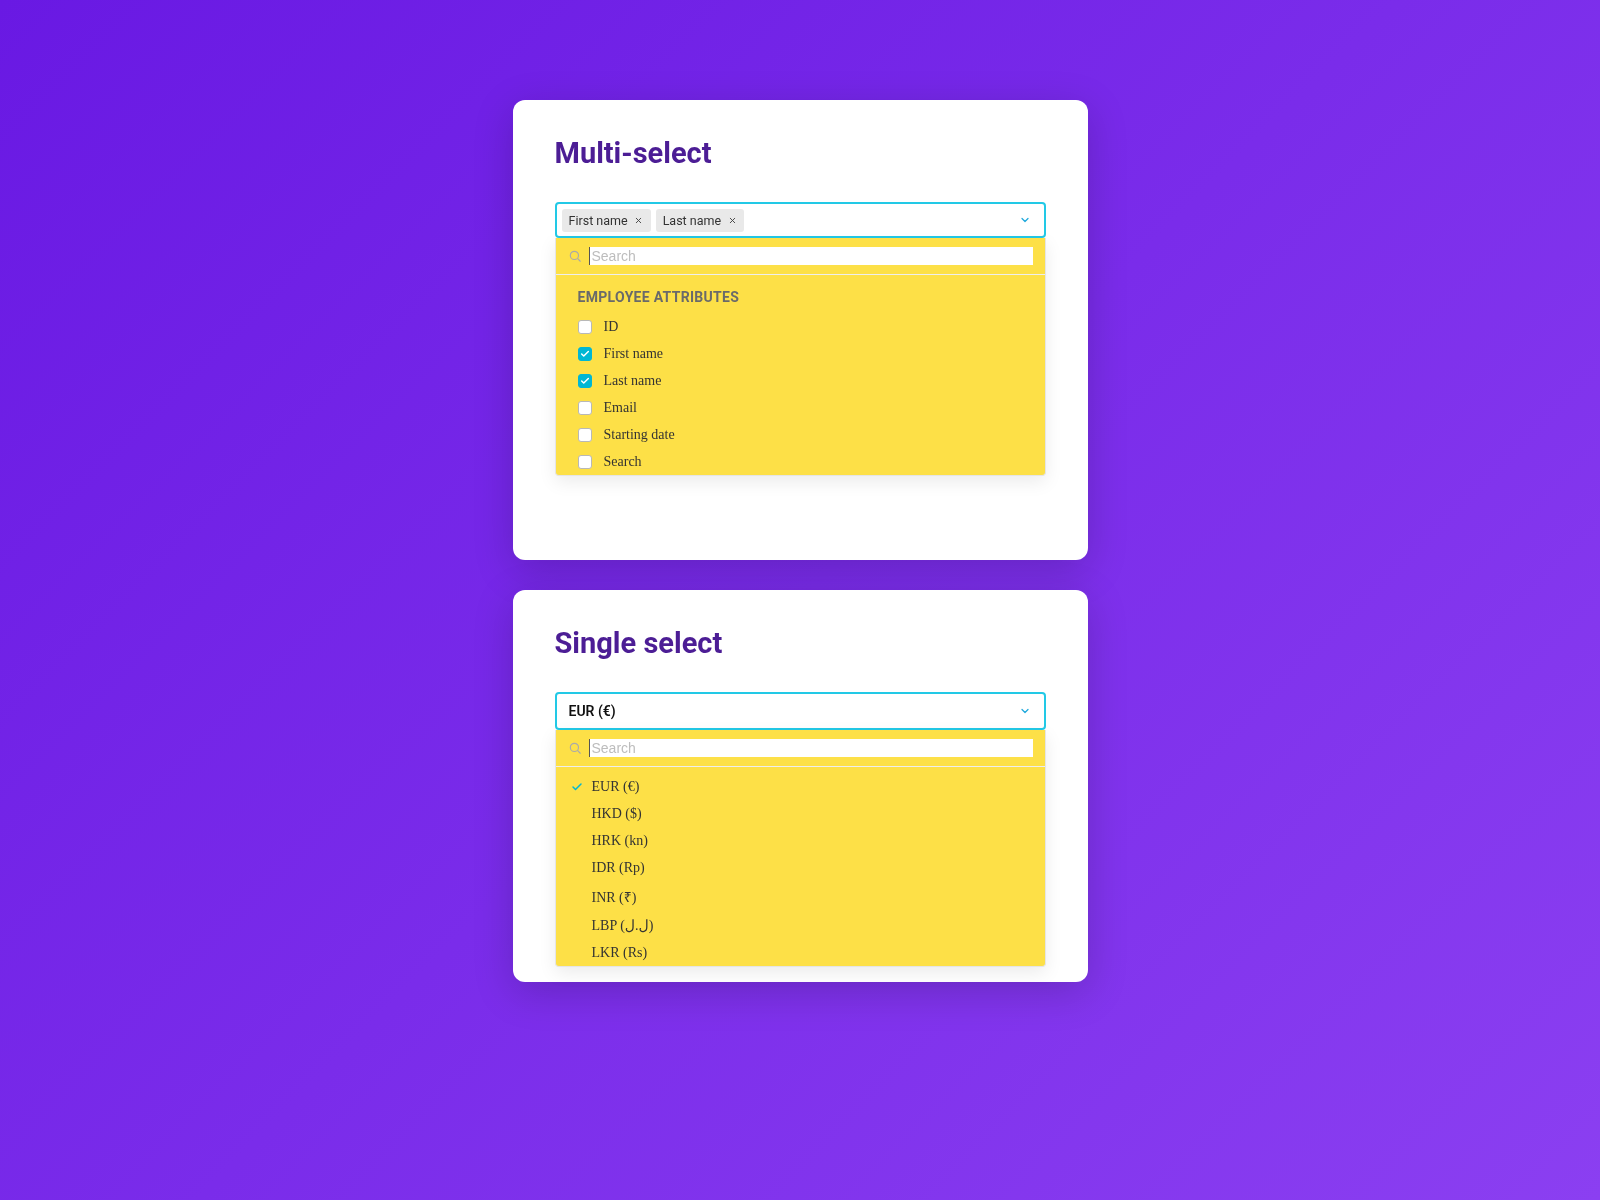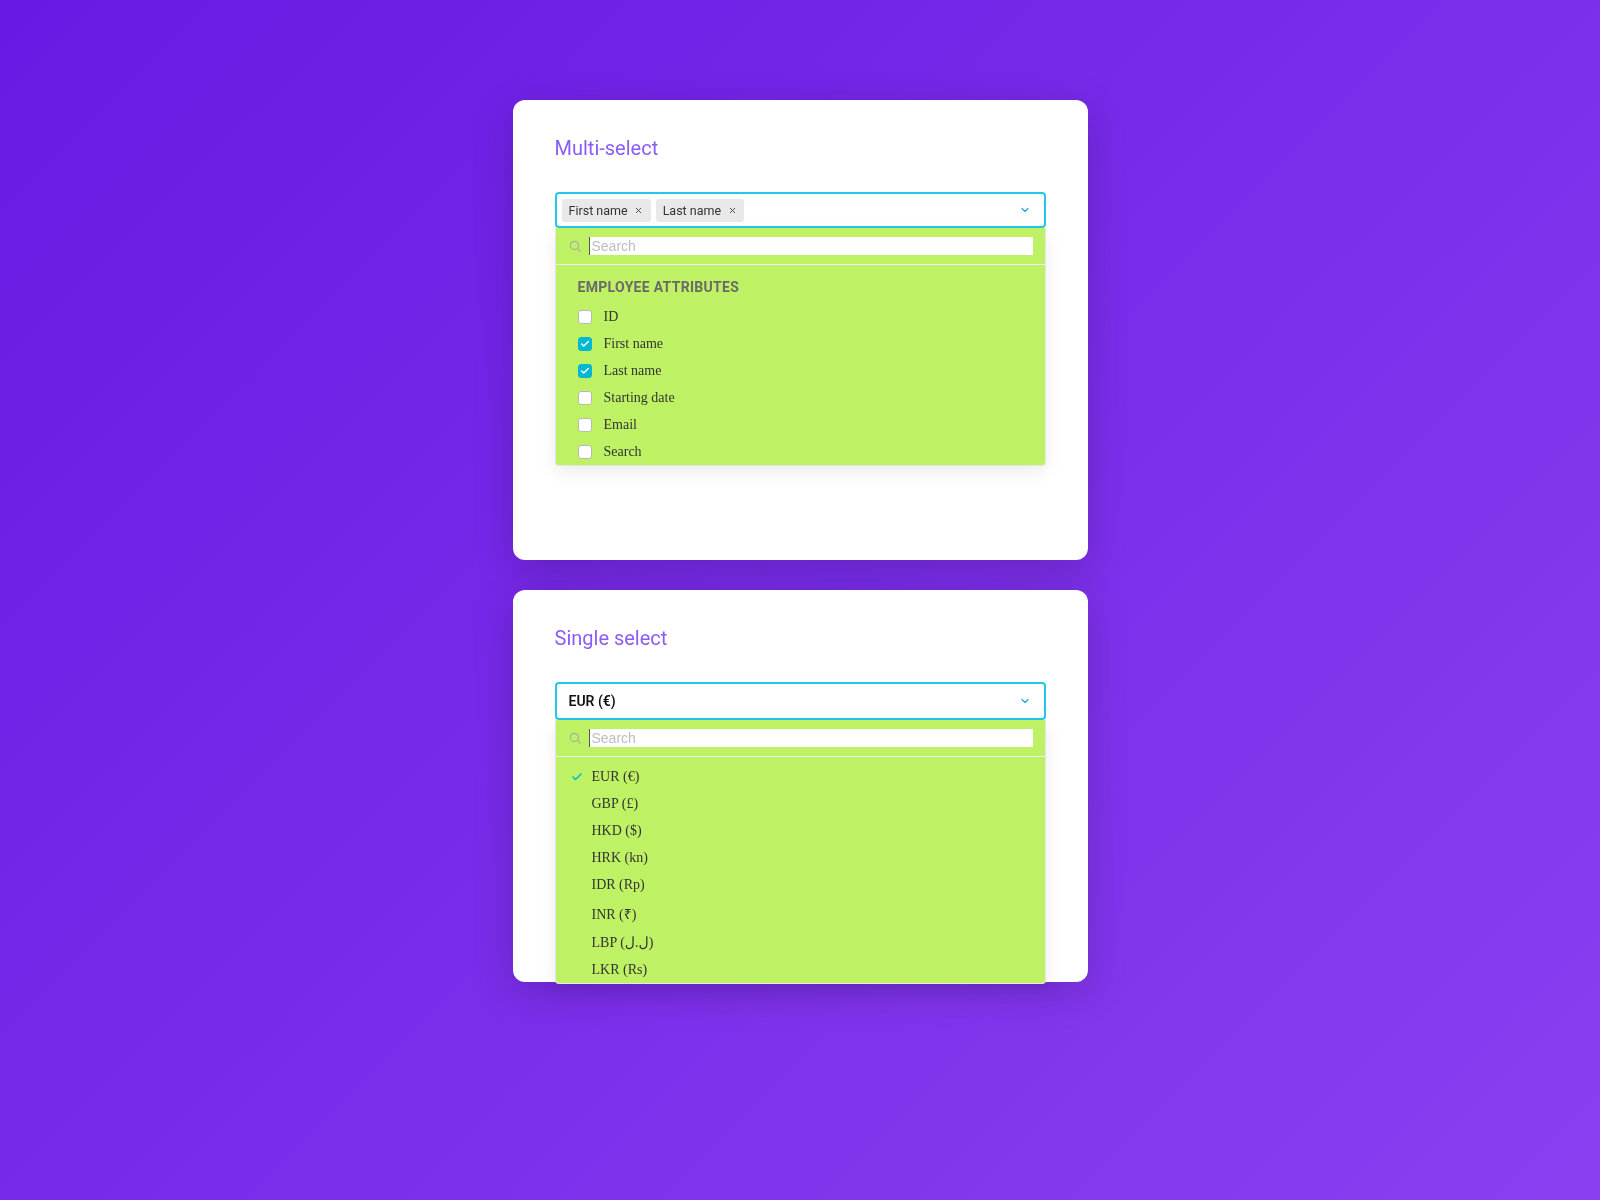--- a/index.html
+++ b/index.html
@@ -15,23 +15,23 @@
       gap: 30px;
     }
     .card {
       background: #ffffff;
       border-radius: 12px;
       width: 575px;
       padding: 36px 42px 42px 42px;
       box-shadow: 0 10px 40px rgba(0,0,0,0.18);
     }
     .card-title {
-      font-size: 20px;
-      font-weight: 400;
-      color: #8b5cf6;
+      font-size: 29px;
+      font-weight: 700;
+      color: #4c1d95;
       margin-bottom: 32px;
     }
     .select-container {
       position: relative;
     }
     .select-box {
       border: 2px solid #22c9e6;
       border-radius: 4px;
       background: #fff;
       display: flex;
@@ -79,21 +79,21 @@
       width: 18px;
       height: 18px;
     }
     .chevron svg { display:block; }
 
     .dropdown {
       position: absolute;
       top: 100%;
       left: 0;
       right: 0;
-      background: #bef264;
+      background: #fde047;
       border: 1px solid #e5e5e5;
       border-top: none;
       border-bottom-left-radius: 4px;
       border-bottom-right-radius: 4px;
       box-shadow: 0 6px 18px rgba(0,0,0,0.08);
       overflow: hidden;
       z-index: 5;
     }
     .search-row {
       display: flex;
@@ -240,25 +240,25 @@
             <div class="option-row">
               <span class="checkbox checked">
                 <svg width="10" height="10" viewBox="0 0 24 24" fill="none" stroke="#fff" stroke-width="3.5" stroke-linecap="round" stroke-linejoin="round">
                   <polyline points="20 6 9 17 4 12"></polyline>
                 </svg>
               </span>
               <span>Last name</span>
             </div>
             <div class="option-row">
               <span class="checkbox"></span>
+              <span>Email</span>
+            </div>
+            <div class="option-row">
+              <span class="checkbox"></span>
               <span>Starting date</span>
-            </div>
-            <div class="option-row">
-              <span class="checkbox"></span>
-              <span>Email</span>
             </div>
             <div class="option-row">
               <span class="checkbox"></span>
               <span>Search</span>
             </div>
           </div>
       </div>
     </div>
   </div>
 </div>
@@ -290,24 +290,20 @@
           <div class="option-row">
             <span class="check-slot">
               <svg width="12" height="12" viewBox="0 0 24 24" fill="none" stroke="#00b7d4" stroke-width="3" stroke-linecap="round" stroke-linejoin="round">
                 <polyline points="20 6 9 17 4 12"></polyline>
               </svg>
             </span>
             <span>EUR (€)</span>
           </div>
           <div class="option-row">
             <span class="check-slot"></span>
-            <span>GBP (£)</span>
-          </div>
-          <div class="option-row">
-            <span class="check-slot"></span>
             <span>HKD ($)</span>
           </div>
           <div class="option-row">
             <span class="check-slot"></span>
             <span>HRK (kn)</span>
           </div>
           <div class="option-row">
             <span class="check-slot"></span>
             <span>IDR (Rp)</span>
           </div>

